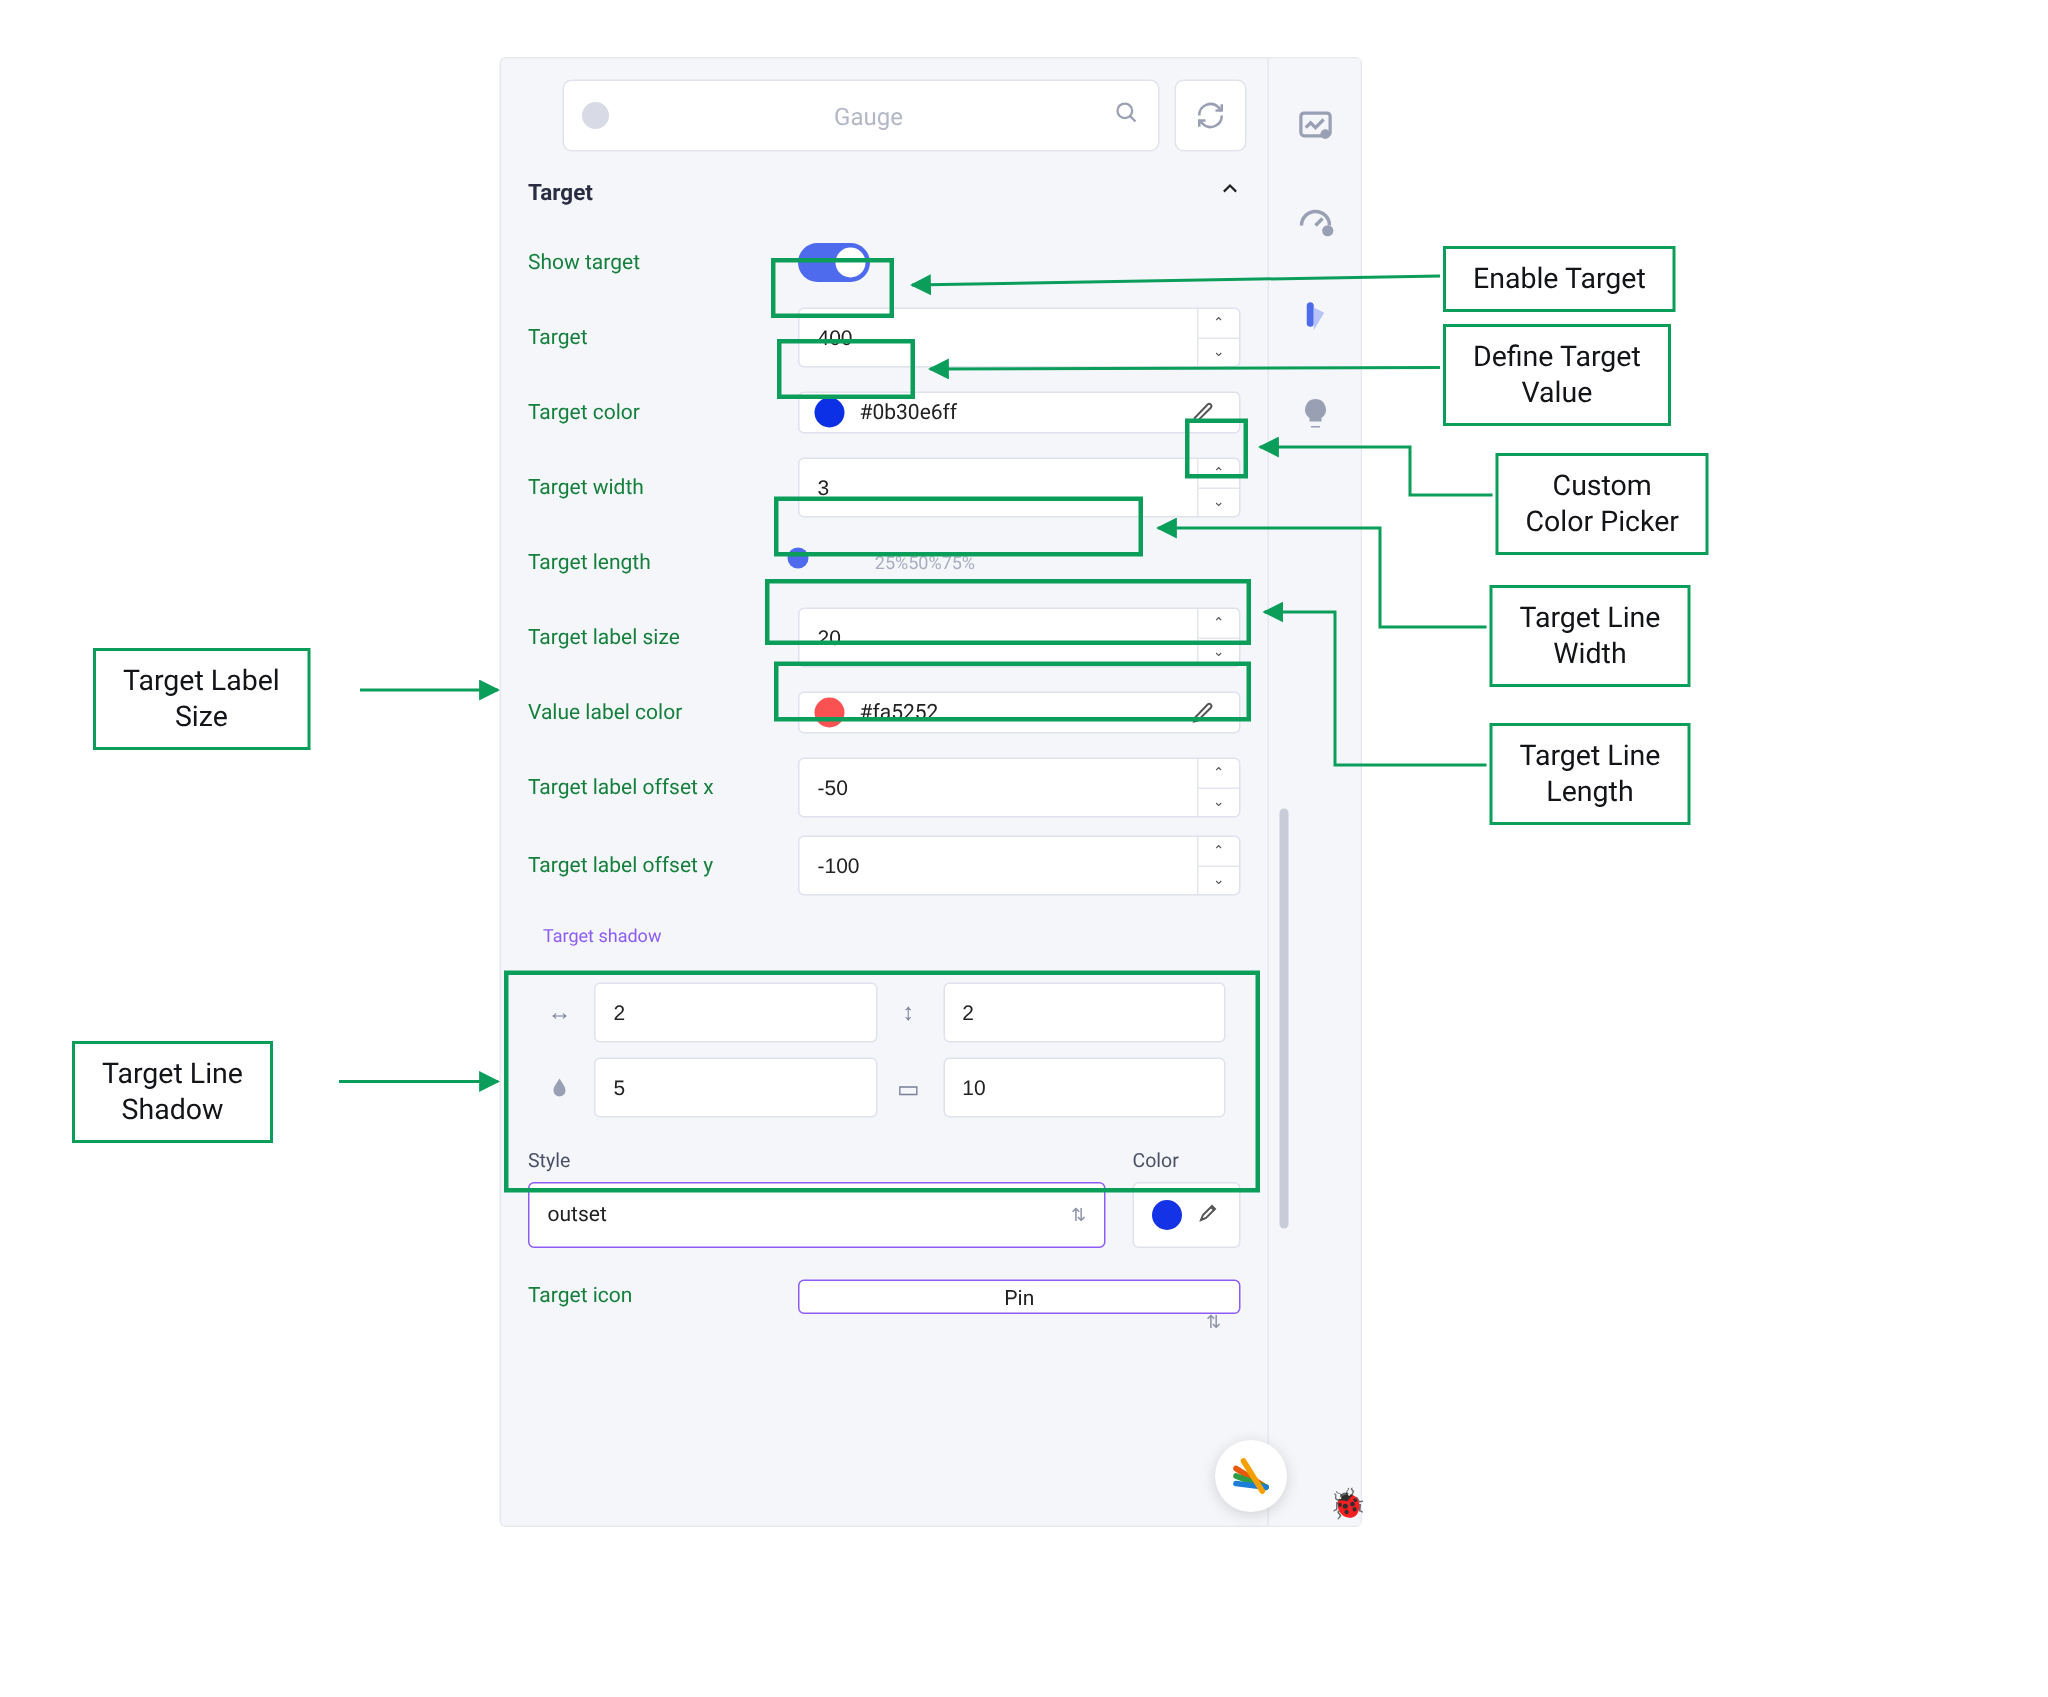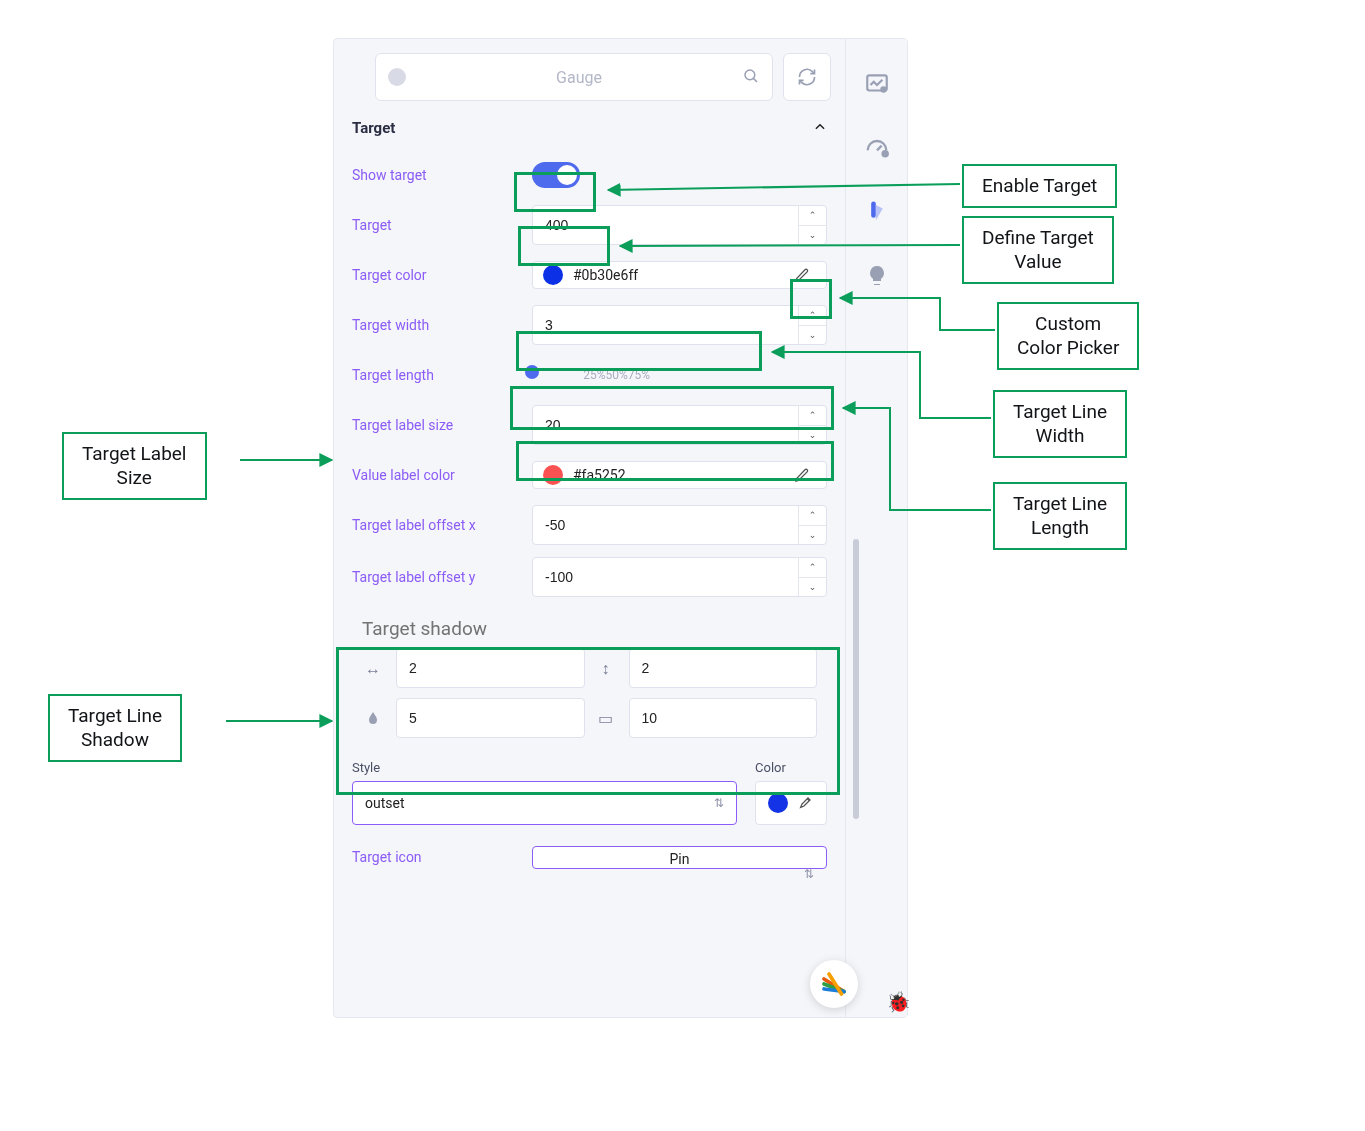--- a/index.html
+++ b/index.html
@@ -74,21 +74,21 @@
   .section-title { font-weight:700; font-size:15px; }
   .chev { font-size:14px; }
 
   
   .prop-row {
     display:flex; align-items:center;
     padding:6px 4px;
     gap:10px;
     min-height:48px;
   }
-  .prop-label { width:170px; color:#8b5cf6; font-size:14px; }
+  .prop-label { width:170px; color:#15803d; font-size:14px; }
   .prop-control { flex:1; display:flex; align-items:flex-end;border-radius:16px; }
 
   
   .toggle {
     width:48px; height:26px; border-radius:13px; background:#4f6bed;
     position:relative;
   }
   .toggle .knob {
     position:absolute; right:3px; top:3px; width:20px; height:20px;
     background:#fff; border-radius:50%;
@@ -122,21 +122,21 @@
     height:8px; border-radius:4px; background:#e3e6f1; position:relative;
   }
   .slider-fill { position:absolute; left:0; top:0; bottom:0; border-radius:4px; background:#4f6bed; }
   .slider-thumb { position:absolute; top:50%; width:14px; height:14px; background:#4f6bed; border-radius:50%; transform:translate(-50%,-50%); }
   .slider-ticks { display:flex; justify-content:space-between; font-size:12px; color:#a9adbf; padding:0 18% 0 16%; }
 
   
   .shadow-block {
     margin:6px 4px 0 4px; padding:8px 10px 12px 10px;
   }
-  .shadow-title { font-size:19px; color:#737373; margin-bottom:8px; }
+  .shadow-title { font-size:12px; color:#8b5cf6; margin-bottom:24px; }
   .shadow-grid { display:grid; grid-template-columns:24px 1fr 24px 1fr; gap:10px 10px; align-items:center; }
   .micro-icon { width:22px; height:22px; display:flex; align-items:center; justify-content:center; color:#7c8199; font-size:16px; }
 
   
   .sc-row { display:flex; gap:18px; margin:10px 4px 0 4px; }
   .sc-col { display:flex; flex-direction:column; gap:6px; }
   .sc-col.style { flex:1; }
   .sc-col .lbl { font-size:13px; color:#4a4f66; }
   .select-field {
     flex:1; height:44px; background:#fff; border:1px solid #8b5cf6; border-radius:4px;

